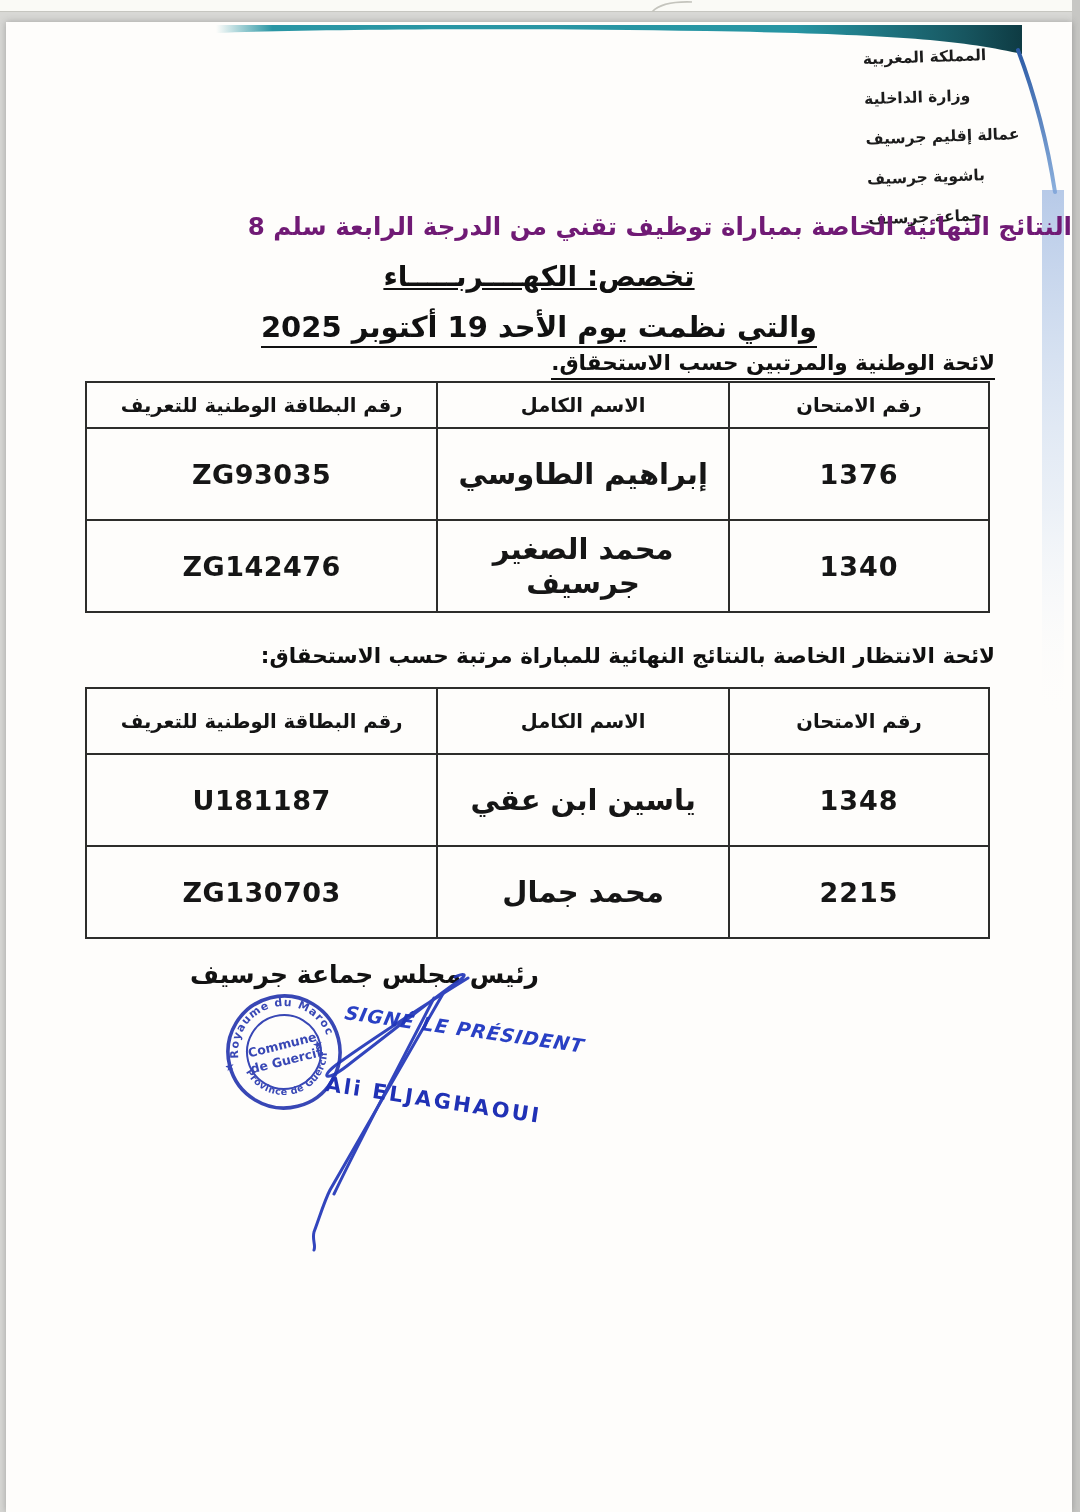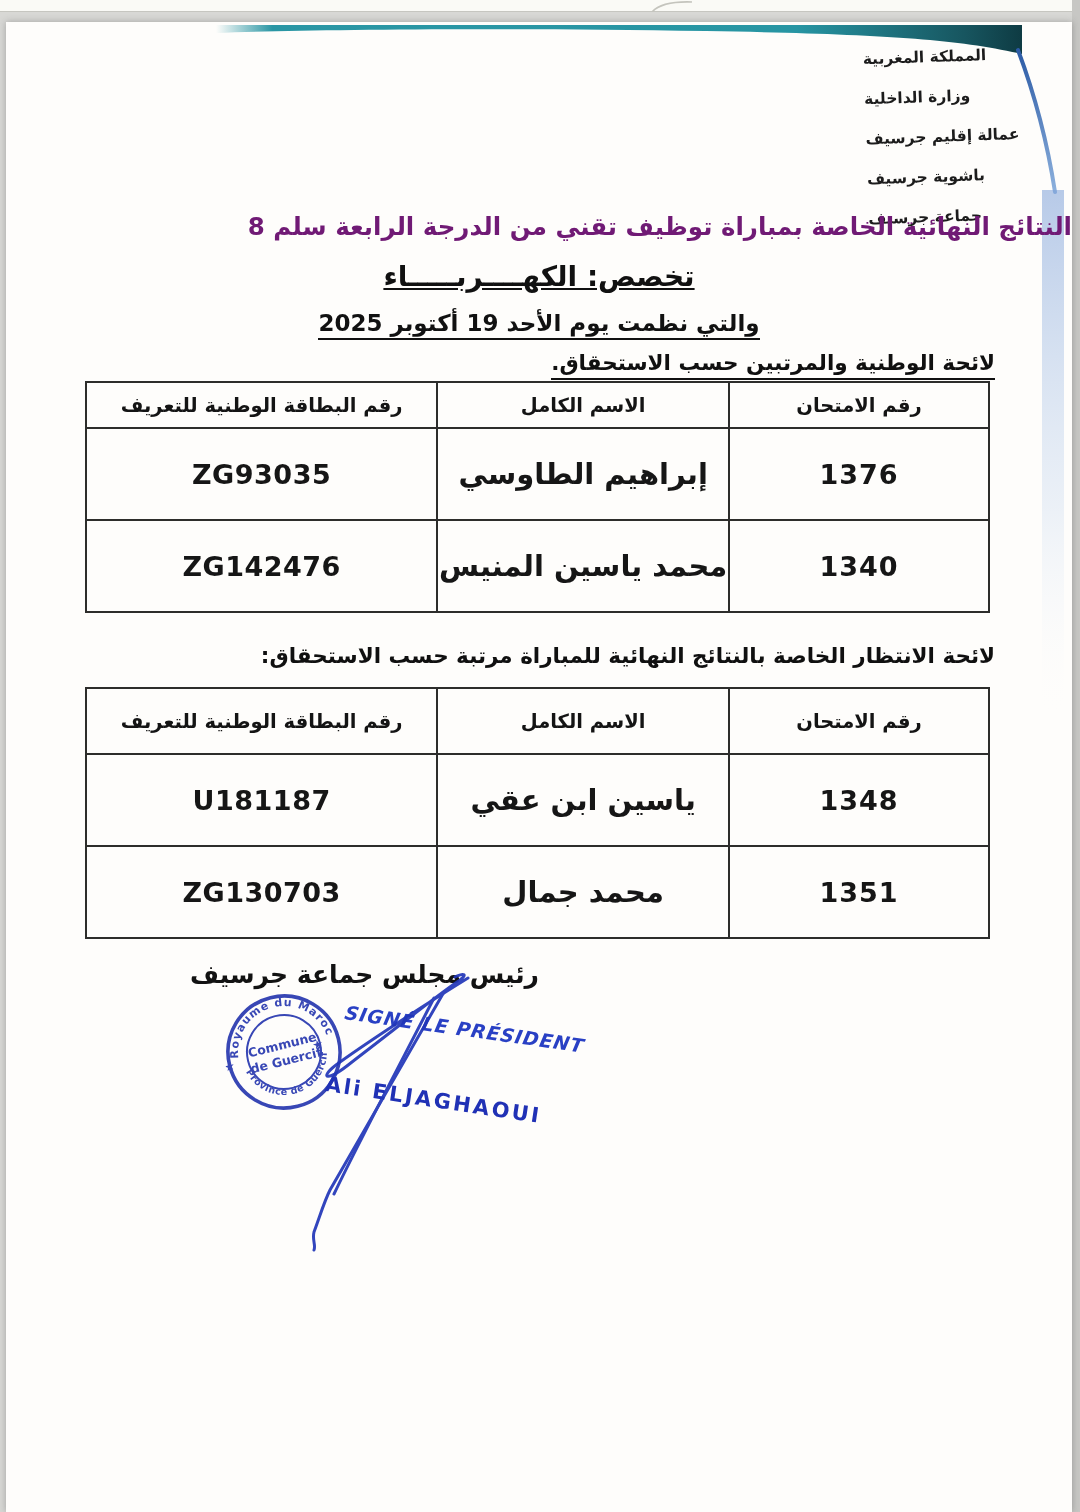--- a/index.html
+++ b/index.html
@@ -50,21 +50,21 @@
   .title1 {
     position:absolute; top:190px; left:0; width:100%;
     text-align:right; font-size:24.5px; font-weight:bold; color:#701a75;
   }
   .title2 {
     position:absolute; top:238px; left:0; width:100%;
     text-align:center; font-size:28px; font-weight:bold; color:#111;text-decoration:underline;
   }
   .title3 {
     position:absolute; top:288px; left:0; width:100%;
-    text-align:center; font-size:23px; font-weight:bold; color:#111;
+    text-align:center; font-size:29px; font-weight:bold; color:#111;
   }
   .title3 span { border-bottom:2.5px solid #111; padding-bottom:2px; }
 
   .list-label {
     position:absolute; right:77px;
     font-size:21.5px; font-weight:bold; color:#101010; white-space:nowrap;
   }
   .list-label.l1 { top:328px; }
   .list-label.l1 span { border-bottom:2.2px solid #101010; padding-bottom:3px; }
   .list-label.l2 { top:621px; }
@@ -194,21 +194,21 @@
         </tr>
       </thead>
       <tbody>
         <tr>
           <td class="cell-exam">1376</td>
           <td class="cell-name">إبراهيم الطاوسي</td>
           <td class="cell-id" dir="ltr">ZG93035</td>
         </tr>
         <tr>
           <td class="cell-exam">1340</td>
-          <td class="cell-name">محمد ياسين المنيس</td>
+          <td class="cell-name">محمد الصغير جرسيف</td>
           <td class="cell-id" dir="ltr">ZG142476</td>
         </tr>
       </tbody>
     </table>
 
     <div class="list-label l2"><span>لائحة الانتظار الخاصة بالنتائج النهائية للمباراة مرتبة حسب الاستحقاق:</span></div>
     <table class="results t2">
       <colgroup>
           <col class="c-exam">
           <col class="c-name">
@@ -221,21 +221,21 @@
           <th>رقم البطاقة الوطنية للتعريف</th>
         </tr>
       </thead>
       <tbody>
         <tr>
           <td class="cell-exam">1348</td>
           <td class="cell-name">ياسين ابن عقي</td>
           <td class="cell-id" dir="ltr">U181187</td>
         </tr>
         <tr>
-          <td class="cell-exam">1351</td>
+          <td class="cell-exam">2215</td>
           <td class="cell-name">محمد جمال</td>
           <td class="cell-id" dir="ltr">ZG130703</td>
         </tr>
       </tbody>
     </table>
 
 
     <div class="signer-title">رئيس مجلس جماعة جرسيف</div>
 
     <svg class="seal" width="120" height="120" viewBox="0 0 120 120">

